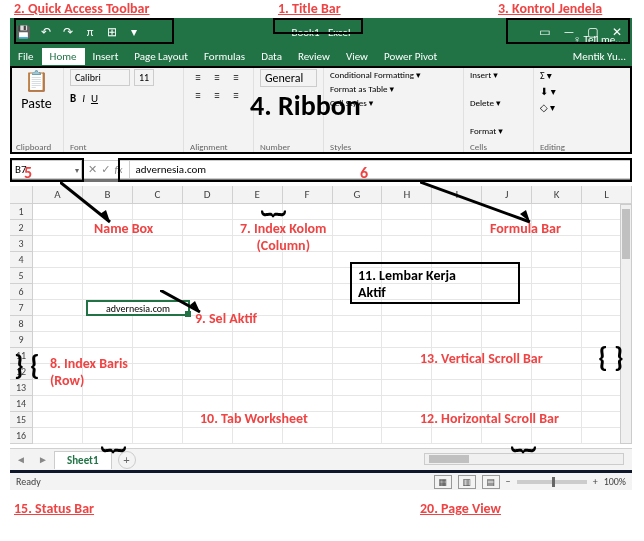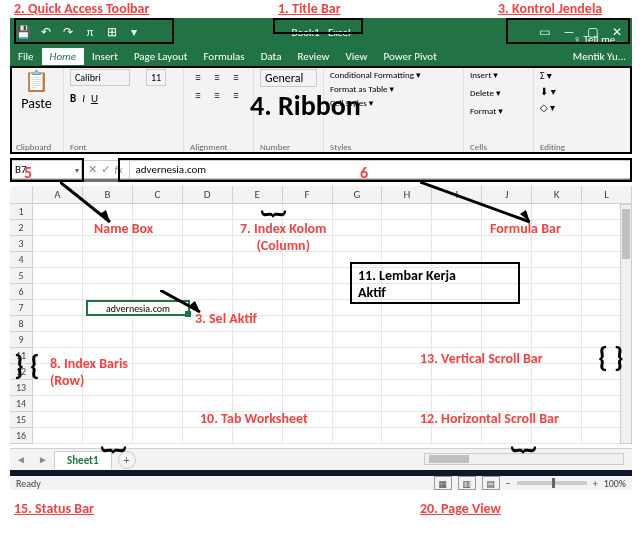--- a/index.html
+++ b/index.html
@@ -14,21 +14,21 @@
   .titlebar { position: absolute; top: 18px; left: 10px; width: 622px; height: 28px; background: #217346; display: flex; align-items: center; }
   .qat { display: flex; align-items: center; gap: 6px; padding: 0 6px; height: 100%; }
   .qat-btn { width: 16px; height: 16px; display: flex; align-items: center; justify-content: center; color: #fff; font-size: 12px; }
   .title-text { position: absolute; left: 50%; transform: translateX(-50%); color: #fff; font-size: 11px; }
   .wincontrols { position: absolute; right: 0; display: flex; gap: 2px; padding: 0 4px; }
   .winbtn { width: 22px; height: 18px; display: flex; align-items: center; justify-content: center; color: #fff; font-size: 12px; }
 
   
   .tabsrow { position: absolute; top: 46px; left: 10px; width: 622px; height: 20px; background: #217346; display: flex; align-items: center; color: #fff; font-size: 11px; }
   .tabsrow .tab { padding: 2px 8px; cursor: pointer; }
-  .tabsrow .tab.active { background: #fff; color: #217346; font-style: italic; }
+  .tabsrow .tab.active { background: #fff; color: #217346; }
   .tabsrow .right { margin-left: auto; display: flex; align-items: flex-start; gap: 4px; padding-right: 6px; flex-direction: column; }
 
   
   .ribbon { position: absolute; top: 66px; left: 10px; width: 622px; height: 88px; background: #f3f3f3; border-bottom: 1px solid #d0d0d0; display: flex; }
   .ribgroup { border-right: 1px solid #e0e0e0; padding: 3px 6px 1px 6px; display: flex; flex-direction: column; justify-content: space-between; }
   .ribgroup .top { display: flex; flex-direction: column; gap: 2px; }
   .ribgroup .lbl { text-align: left; color: #666; font-size: 9px; padding-top: 2px; }
   .ribicon { width: 16px; height: 16px; display: inline-flex; align-items: center; justify-content: center; font-size: 11px; }
   .big-ribbon-label { position: absolute; top: 88px; left: 250px; font-size: 28px; font-weight: bold; color: #000; z-index: 96; }
 
@@ -53,21 +53,21 @@
 
   
   .sheettabs { position: absolute; top: 448px; left: 10px; width: 622px; height: 22px; background:#f3f3f3; border-top:1px solid #d0d0d0; display:flex; align-items:center;}
   .navarrow { width:22px; display:flex; align-items:center; justify-content:center; color:#888; font-size:10px;}
   .sheet-tab { background:#fff; border:1px solid #ccc; border-bottom:none; padding:2px 12px; font-size:11px; color:#217346; font-weight:bold;}
   .addsheet { width:18px; height:18px; border:1px solid #ccc; border-radius:50%; display:flex; align-items:center; justify-content:center; margin-left:6px; font-size:12px; color:#666;}
   .hscroll { position:absolute; right:8px; top:4px; width:200px; height:12px; background:#f0f0f0; border:1px solid #ccc; display:flex; align-items:center;}
   .hscroll .thumb { width:40px; height:8px; background:#c0c0c0; margin-left:4px;}
 
   
-  .statusbar { position: absolute; top: 470px; left: 10px; width: 622px; height: 20px; background:#f3f3f3; border-top:6px solid #0f172a; display:flex; align-items:center; padding:0 6px; font-size:10px; color:#444;}
+  .statusbar { position: absolute; top: 470px; left: 10px; width: 622px; height: 20px; background:#f3f3f3; border-top:3px solid #0f172a; display:flex; align-items:center; padding:0 6px; font-size:10px; color:#444;}
   .statusbar .right { margin-left:auto; display:flex; align-items:center; gap:6px;}
   .viewbtn { width:18px; height:14px; border:1px solid #999; display:flex; align-items:center; justify-content:center; font-size:9px;}
   .zoomslider { width:70px; height:4px; background:#ccc; position:relative;}
   .zoomslider::after { content:''; position:absolute; left:35px; top:-3px; width:3px; height:10px; background:#666;}
 
   
   .vscroll { position:absolute; top:204px; right:12px; width:12px; height:240px; background:#f0f0f0; border:1px solid #ccc;}
   .vscroll .thumb { width:8px; height:50px; background:#c0c0c0; margin:4px auto 0;}
 
 </style>
@@ -77,21 +77,21 @@
 <div class="annot" style="top:0;left:278px"><u>1. Title Bar</u></div>
 <div class="annot" style="top:0;left:14px"><u>2. Quick Access Toolbar</u></div>
 <div class="annot" style="top:0;left:498px"><u>3. Kontrol Jendela</u></div>
 <div class="big-ribbon-label">4. Ribbon</div>
 <div class="annot" style="top:163px;left:24px;font-size:16px">5</div>
 <div class="annot" style="top:163px;left:360px;font-size:16px">6</div>
 <div class="annot" style="top:220px;left:240px;text-align:center"><span>7. Index Kolom</span><br><span>(Column)</span></div>
 <div class="annot" style="top:220px;left:94px">Name Box</div>
 <div class="annot" style="top:220px;left:490px">Formula Bar</div>
 <div class="annot" style="top:355px;left:50px"><span>8. Index Baris</span><br><span>(Row)</span></div>
-<div class="annot" style="top:310px;left:195px">3. Sel Aktif</div>
+<div class="annot" style="top:310px;left:195px">9. Sel Aktif</div>
 <div class="annot" style="top:410px;left:200px">10. Tab Worksheet</div>
 <div class="callout" style="top:262px;left:350px;width:170px;height:42px;padding:3px 6px;font-weight:bold;font-size:14px"><span>11. Lembar Kerja</span><br><span>Aktif</span></div>
 <div class="annot" style="top:410px;left:420px">12. Horizontal Scroll Bar</div>
 <div class="annot" style="top:350px;left:420px">13. Vertical Scroll Bar</div>
 <div class="annot" style="top:500px;left:420px"><u>20. Page View</u></div>
 <div class="annot" style="top:500px;left:14px"><u>15. Status Bar</u></div>
 
 <div class="callout" style="top:18px;left:14px;width:160px;height:26px"></div>
 <div class="callout" style="top:18px;left:273px;width:90px;height:16px"></div>
 <div class="callout" style="top:18px;left:506px;width:124px;height:26px"></div>
@@ -158,21 +158,21 @@
 <div class="ribbon">
   <div class="ribgroup" style="width:54px">
     <div class="top" style="align-items:center">
       <div style="font-size:20px">📋</div>
       <div style="font-size:14px">Paste</div>
     </div>
     <div class="lbl">Clipboard</div>
   </div>
   <div class="ribgroup" style="width:120px">
     <div class="top">
-      <div style="display:flex;gap:16px;align-items:flex-start">
+      <div style="display:flex;gap:4px;align-items:flex-start">
         <span style="border:1px solid #ccc;padding:1px 4px;font-size:10px;width:60px">Calibri</span>
         <span style="border:1px solid #ccc;padding:1px 4px;font-size:10px;width:20px">11</span>
       </div>
       <div style="display:flex;gap:6px;margin-top:4px">
         <b>B</b>
         <i>I</i>
         <u>U</u>
       </div>
     </div>
     <div class="lbl">Font</div>
@@ -200,21 +200,21 @@
   </div>
   <div class="ribgroup" style="width:140px">
     <div class="top" style="font-size:9px;gap:3px">
       <span>Conditional Formatting ▾</span>
       <span>Format as Table ▾</span>
       <span>Cell Styles ▾</span>
     </div>
     <div class="lbl">Styles</div>
   </div>
   <div class="ribgroup" style="width:70px">
-    <div class="top" style="font-size:9px;gap:7px">
+    <div class="top" style="font-size:9px;gap:17px">
       <span>Insert ▾</span>
       <span>Delete ▾</span>
       <span>Format ▾</span>
     </div>
     <div class="lbl">Cells</div>
   </div>
   <div class="ribgroup" style="flex:1">
     <div class="top" style="font-size:10px;gap:3px">
       <span>Σ ▾</span>
       <span>⬇ ▾</span>

